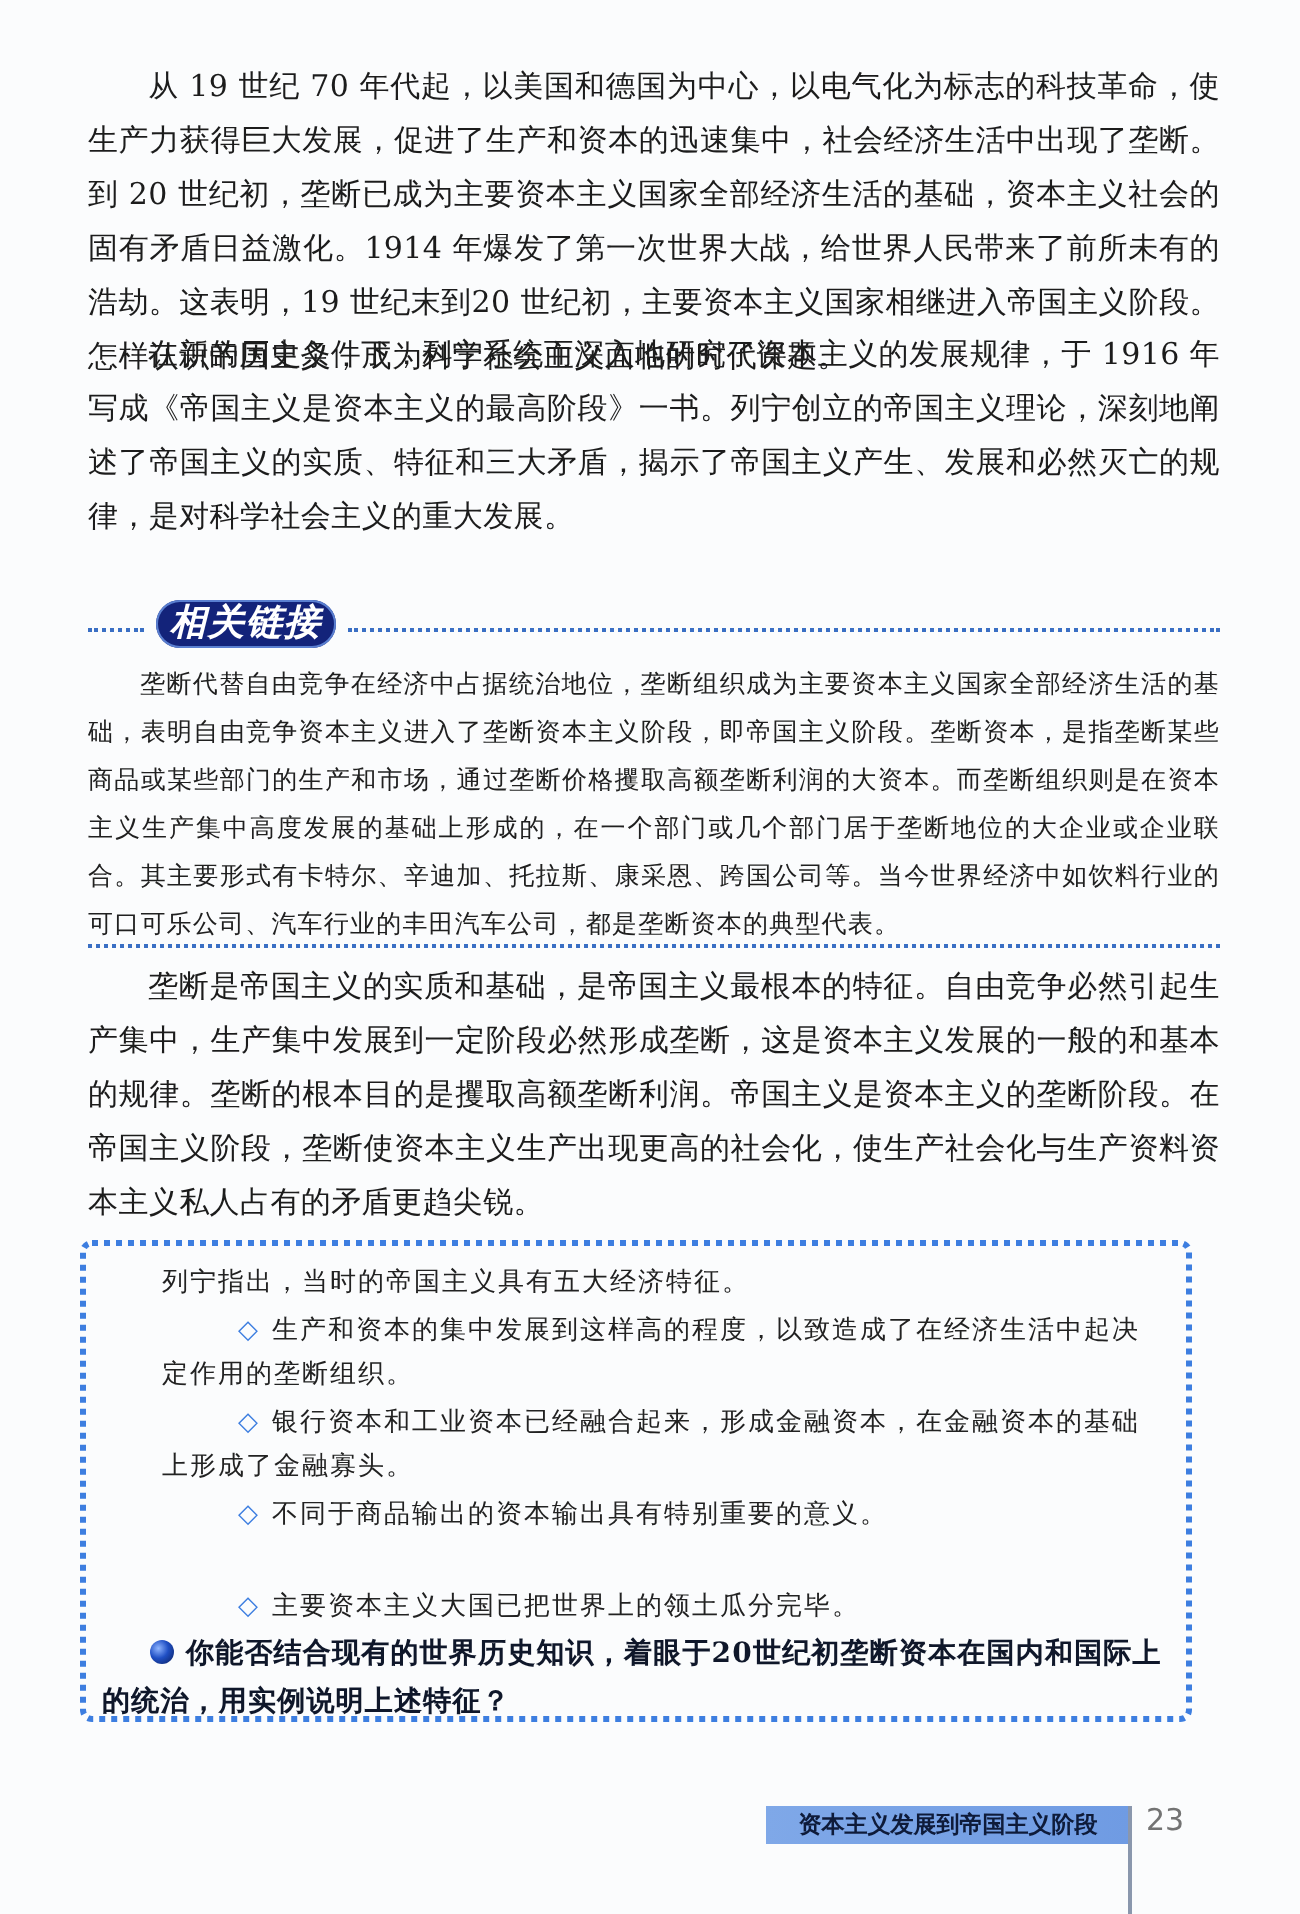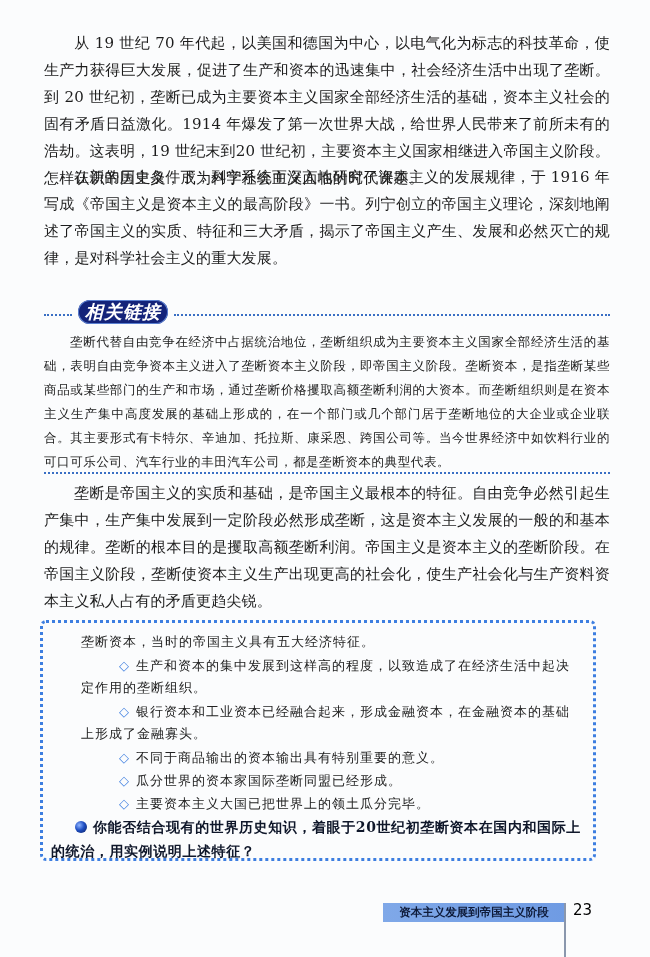--- a/index.html
+++ b/index.html
@@ -69,21 +69,21 @@
   
   .footer-bar {
     position: absolute; left: 383px; top: 903px; width: 182px; height: 19px;
     background: linear-gradient(90deg, #7fa8e8, #6f9be3);
     color: #0e1b3a; font-family: "DejaVu Sans", "Liberation Sans", sans-serif;
     font-weight: bold; font-size: 11.5px; line-height: 19px; text-align: center;
   }
   .footer-rule { position: absolute; left: 564px; top: 903px; width: 2px; height: 54px; background: #8a97ad; }
   .page-num {
     position: absolute; left: 573px; top: 901px;
-    font-family: "DejaVu Sans", "Liberation Sans", sans-serif; font-size: 15px; color: #000000;
+    font-family: "DejaVu Sans", "Liberation Sans", sans-serif; font-size: 15px; color: #737373;
   }
 </style>
 </head>
 <body>
 
 <div class="page">
 
   <p class="para" id="p1" style="margin:0"><span class="indent"></span><span>从 19 世纪 70 年代起，以美国和德国为中心，以电气化为标志的科技革命，使生产力获得巨大发展，促进了生产和资本的迅速集中，社会经济生活中出现了垄断。到 20 世纪初，垄断已成为主要资本主义国家全部经济生活的基础，资本主义社会的固有矛盾日益激化。1914 年爆发了第一次世界大战，给世界人民带来了前所未有的浩劫。这表明，19 世纪末到20 世纪初，主要资本主义国家相继进入帝国主义阶段。怎样认识帝国主义，成为科学社会主义面临的时代课题。</span></p>
 
   <p class="para" id="p2" style="margin:0"><span class="indent"></span><span>在新的历史条件下，列宁系统而深入地研究了资本主义的发展规律，于 1916 年写成《帝国主义是资本主义的最高阶段》一书。列宁创立的帝国主义理论，深刻地阐述了帝国主义的实质、特征和三大矛盾，揭示了帝国主义产生、发展和必然灭亡的规律，是对科学社会主义的重大发展。</span></p>
@@ -94,26 +94,25 @@
     <div class="dots-right"></div>
   </div>
 
   <p class="link-body" style="margin:0"><span class="indent"></span><span>垄断代替自由竞争在经济中占据统治地位，垄断组织成为主要资本主义国家全部经济生活的基础，表明自由竞争资本主义进入了垄断资本主义阶段，即帝国主义阶段。垄断资本，是指垄断某些商品或某些部门的生产和市场，通过垄断价格攫取高额垄断利润的大资本。而垄断组织则是在资本主义生产集中高度发展的基础上形成的，在一个部门或几个部门居于垄断地位的大企业或企业联合。其主要形式有卡特尔、辛迪加、托拉斯、康采恩、跨国公司等。当今世界经济中如饮料行业的可口可乐公司、汽车行业的丰田汽车公司，都是垄断资本的典型代表。</span></p>
 
   <div class="link-footer"></div>
 
   <p class="para" id="p3" style="margin:0"><span class="indent"></span><span>垄断是帝国主义的实质和基础，是帝国主义最根本的特征。自由竞争必然引起生产集中，生产集中发展到一定阶段必然形成垄断，这是资本主义发展的一般的和基本的规律。垄断的根本目的是攫取高额垄断利润。帝国主义是资本主义的垄断阶段。在帝国主义阶段，垄断使资本主义生产出现更高的社会化，使生产社会化与生产资料资本主义私人占有的矛盾更趋尖锐。</span></p>
 
   <div class="feature-box">
-    <div class="feature-intro">垄断资本，当时的帝国主义具有五大经济特征。</div>
+    <div class="feature-intro">列宁指出，当时的帝国主义具有五大经济特征。</div>
 
     <div class="feature-item" style="top:32px"><span class="diamond">◇</span><span>生产和资本的集中发展到这样高的程度，以致造成了在经济生活中起决定作用的垄断组织。</span></div>
     <div class="feature-item" style="top:78px"><span class="diamond">◇</span><span>银行资本和工业资本已经融合起来，形成金融资本，在金融资本的基础上形成了金融寡头。</span></div>
     <div class="feature-item" style="top:124px"><span class="diamond">◇</span><span>不同于商品输出的资本输出具有特别重要的意义。</span></div>
-    <div class="feature-item" style="top:147px"><span class="diamond">◇</span><span>瓜分世界的资本家国际垄断同盟已经形成。</span></div>
     <div class="feature-item" style="top:170px"><span class="diamond">◇</span><span>主要资本主义大国已把世界上的领土瓜分完毕。</span></div>
 
     <div class="q-line" style="top:192px"><span class="ball"></span><span>你能否结合现有的世界历史知识，着眼于20世纪初垄断资本在国内和国际上的统治，用实例说明上述特征？</span></div>
   </div>
 
   <div class="footer-bar">资本主义发展到帝国主义阶段</div>
   <div class="footer-rule"></div>
   <div class="page-num">23</div>
 
 </div>

